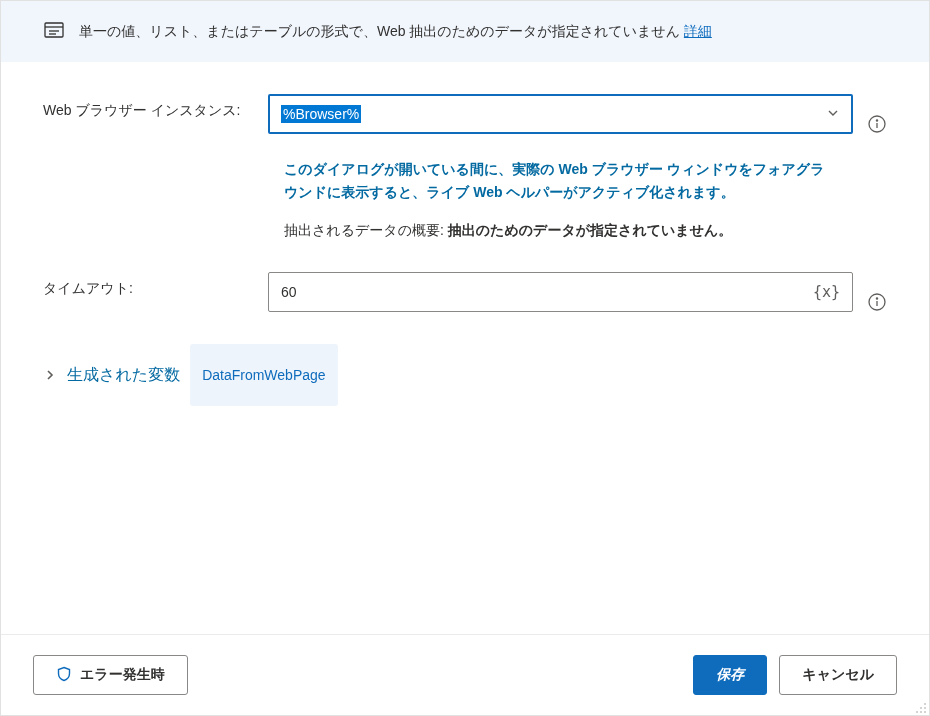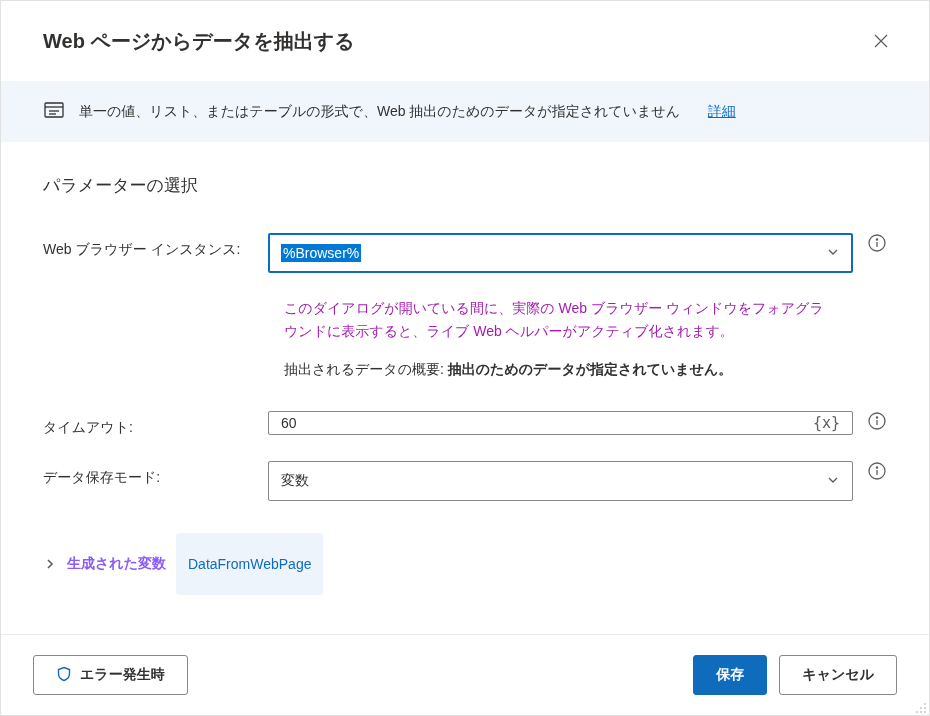--- a/index.html
+++ b/index.html
@@ -62,21 +62,20 @@
       flex-shrink: 0;
     }
     .info-banner-text {
       font-size: 14px;
       color: #323130;
     }
     .info-banner-link {
       color: #0f6cbd;
       text-decoration: underline;
       cursor: pointer;
-      margin-left: 24px;
     }
     .content {
       flex: 1;
       padding: 32px 42px 20px 42px;
       overflow-y: auto;
     }
     .section-title {
       font-size: 17px;
       font-weight: 400;
       color: #323130;
@@ -90,21 +89,21 @@
     .form-label {
       width: 225px;
       flex-shrink: 0;
       padding-top: 8px;
       font-size: 14px;
       color: #323130;
     }
     .form-control-wrapper {
       flex: 1;
       display: flex;
-      align-items: flex-start;
+      align-items: flex-end;
       gap: 14px;
     }
     .form-control-column {
       flex: 1;
     }
     .select-box {
       width: 100%;
       height: 40px;
       border: 1px solid #8a8886;
       border-radius: 2px;
@@ -127,21 +126,21 @@
       background: #0078d4;
       color: #fff;
       padding: 1px 2px;
     }
     .chevron {
       color: #605e5c;
       flex-shrink: 0;
     }
     .input-box {
       width: 100%;
-      height: 24px;
+      height: 40px;
       border: 1px solid #8a8886;
       border-radius: 2px;
       display: flex;
       align-items: center;
       justify-content: space-between;
       padding: 0 12px;
       background: #fff;
       font-size: 14px;
     }
     .input-value {
@@ -165,23 +164,24 @@
       display: flex;
       align-items: center;
       justify-content: center;
       color: #605e5c;
       cursor: pointer;
     }
     .helper-text {
       margin-left: 241px;
       margin-right: 52px;
       font-size: 14px;
-      color: #a21caf;
+      color: #0369a1;
       line-height: 1.65;
       margin-bottom: 18px;
+      font-weight: bold;
     }
     .summary-text {
       margin-left: 241px;
       margin-right: 52px;
       font-size: 14px;
       color: #323130;
       margin-bottom: 32px;
     }
     .summary-text .bold {
       font-weight: 600;
@@ -192,23 +192,23 @@
       gap: 10px;
       margin-top: 32px;
     }
     .expand-chevron {
       cursor: pointer;
       color: #605e5c;
       display: flex;
       align-items: center;
     }
     .generated-label {
-      font-size: 14px;
-      font-weight: 700;
-      color: #8b5cf6;
+      font-size: 16px;
+      font-weight: 400;
+      color: #0369a1;
     }
     .var-chip {
       background: #eef4fb;
       color: #0f6cbd;
       padding: 23px 12px;
       border-radius: 3px;
       font-size: 14px;
       cursor: pointer;
     }
     .footer {
@@ -238,64 +238,55 @@
       gap: 8px;
       border: 1px solid #8a8886;
       background: #fff;
       color: #323130;
       font-family: inherit;
     }
     .btn.primary {
       background: #0f6cbd;
       border-color: #0f6cbd;
       color: #fff;
+      font-style: italic;
     }
     .btn-icon {
       color: #0f6cbd;
     }
     .resize-grip {
       position: absolute;
       right: 2px;
       bottom: 2px;
       width: 12px;
       height: 12px;
       color: #c8c6c4;
     }
   </style>
 </head>
 <body>
 
 <div class="dialog">
 
-  <div class="header">
-    <div class="header-title">Web ページからデータを抽出する</div>
-    <button class="close-btn">
-      <svg viewBox="0 0 14 14" fill="none" stroke="currentColor" stroke-width="1.2">
-        <line x1="1" y1="1" x2="13" y2="13"></line>
-        <line x1="13" y1="1" x2="1" y2="13"></line>
-      </svg>
-    </button>
-  </div>
 
   <div class="info-banner">
     <span class="info-banner-icon">
       <svg width="22" height="22" viewBox="0 0 22 22" fill="none" stroke="currentColor" stroke-width="1.3">
         <rect x="2" y="4" width="18" height="14" rx="1"></rect>
         <line x1="2" y1="8" x2="20" y2="8"></line>
         <line x1="6" y1="12" x2="16" y2="12"></line>
         <line x1="6" y1="15" x2="13" y2="15"></line>
       </svg>
     </span>
     <div class="info-banner-text">
       <span>単一の値、リスト、またはテーブルの形式で、Web 抽出のためのデータが指定されていません </span><a class="info-banner-link">詳細</a>
     </div>
   </div>
 
   <div class="content">
-    <div class="section-title">パラメーターの選択</div>
 
     <div class="form-row">
       <div class="form-label">Web ブラウザー インスタンス:</div>
       <div class="form-control-wrapper">
         <div class="form-control-column">
           <div class="select-box focused">
             <span class="select-value highlighted">%Browser%</span>
             <span class="chevron">
               <svg width="14" height="14" viewBox="0 0 14 14" fill="none" stroke="currentColor" stroke-width="1.4">
                 <polyline points="3,5 7,9 11,5"></polyline>
@@ -331,42 +322,20 @@
         <span class="info-icon">
           <svg width="18" height="18" viewBox="0 0 18 18" fill="none" stroke="currentColor" stroke-width="1.3">
             <circle cx="9" cy="9" r="8"></circle>
             <circle cx="9" cy="5.5" r="0.6" fill="currentColor"></circle>
             <line x1="9" y1="8" x2="9" y2="13"></line>
           </svg>
         </span>
       </div>
     </div>
 
-    <div class="form-row">
-      <div class="form-label">データ保存モード:</div>
-      <div class="form-control-wrapper">
-        <div class="form-control-column">
-          <div class="select-box">
-            <span class="select-value">変数</span>
-            <span class="chevron">
-              <svg width="14" height="14" viewBox="0 0 14 14" fill="none" stroke="currentColor" stroke-width="1.4">
-                <polyline points="3,5 7,9 11,5"></polyline>
-              </svg>
-            </span>
-          </div>
-        </div>
-        <span class="info-icon">
-          <svg width="18" height="18" viewBox="0 0 18 18" fill="none" stroke="currentColor" stroke-width="1.3">
-            <circle cx="9" cy="9" r="8"></circle>
-            <circle cx="9" cy="5.5" r="0.6" fill="currentColor"></circle>
-            <line x1="9" y1="8" x2="9" y2="13"></line>
-          </svg>
-        </span>
-      </div>
-    </div>
 
     <div class="generated-row">
       <span class="expand-chevron">
         <svg width="14" height="14" viewBox="0 0 14 14" fill="none" stroke="currentColor" stroke-width="1.6">
           <polyline points="5,3 9,7 5,11"></polyline>
         </svg>
       </span>
       <span class="generated-label">生成された変数</span>
       <span class="var-chip">DataFromWebPage</span>
     </div>

